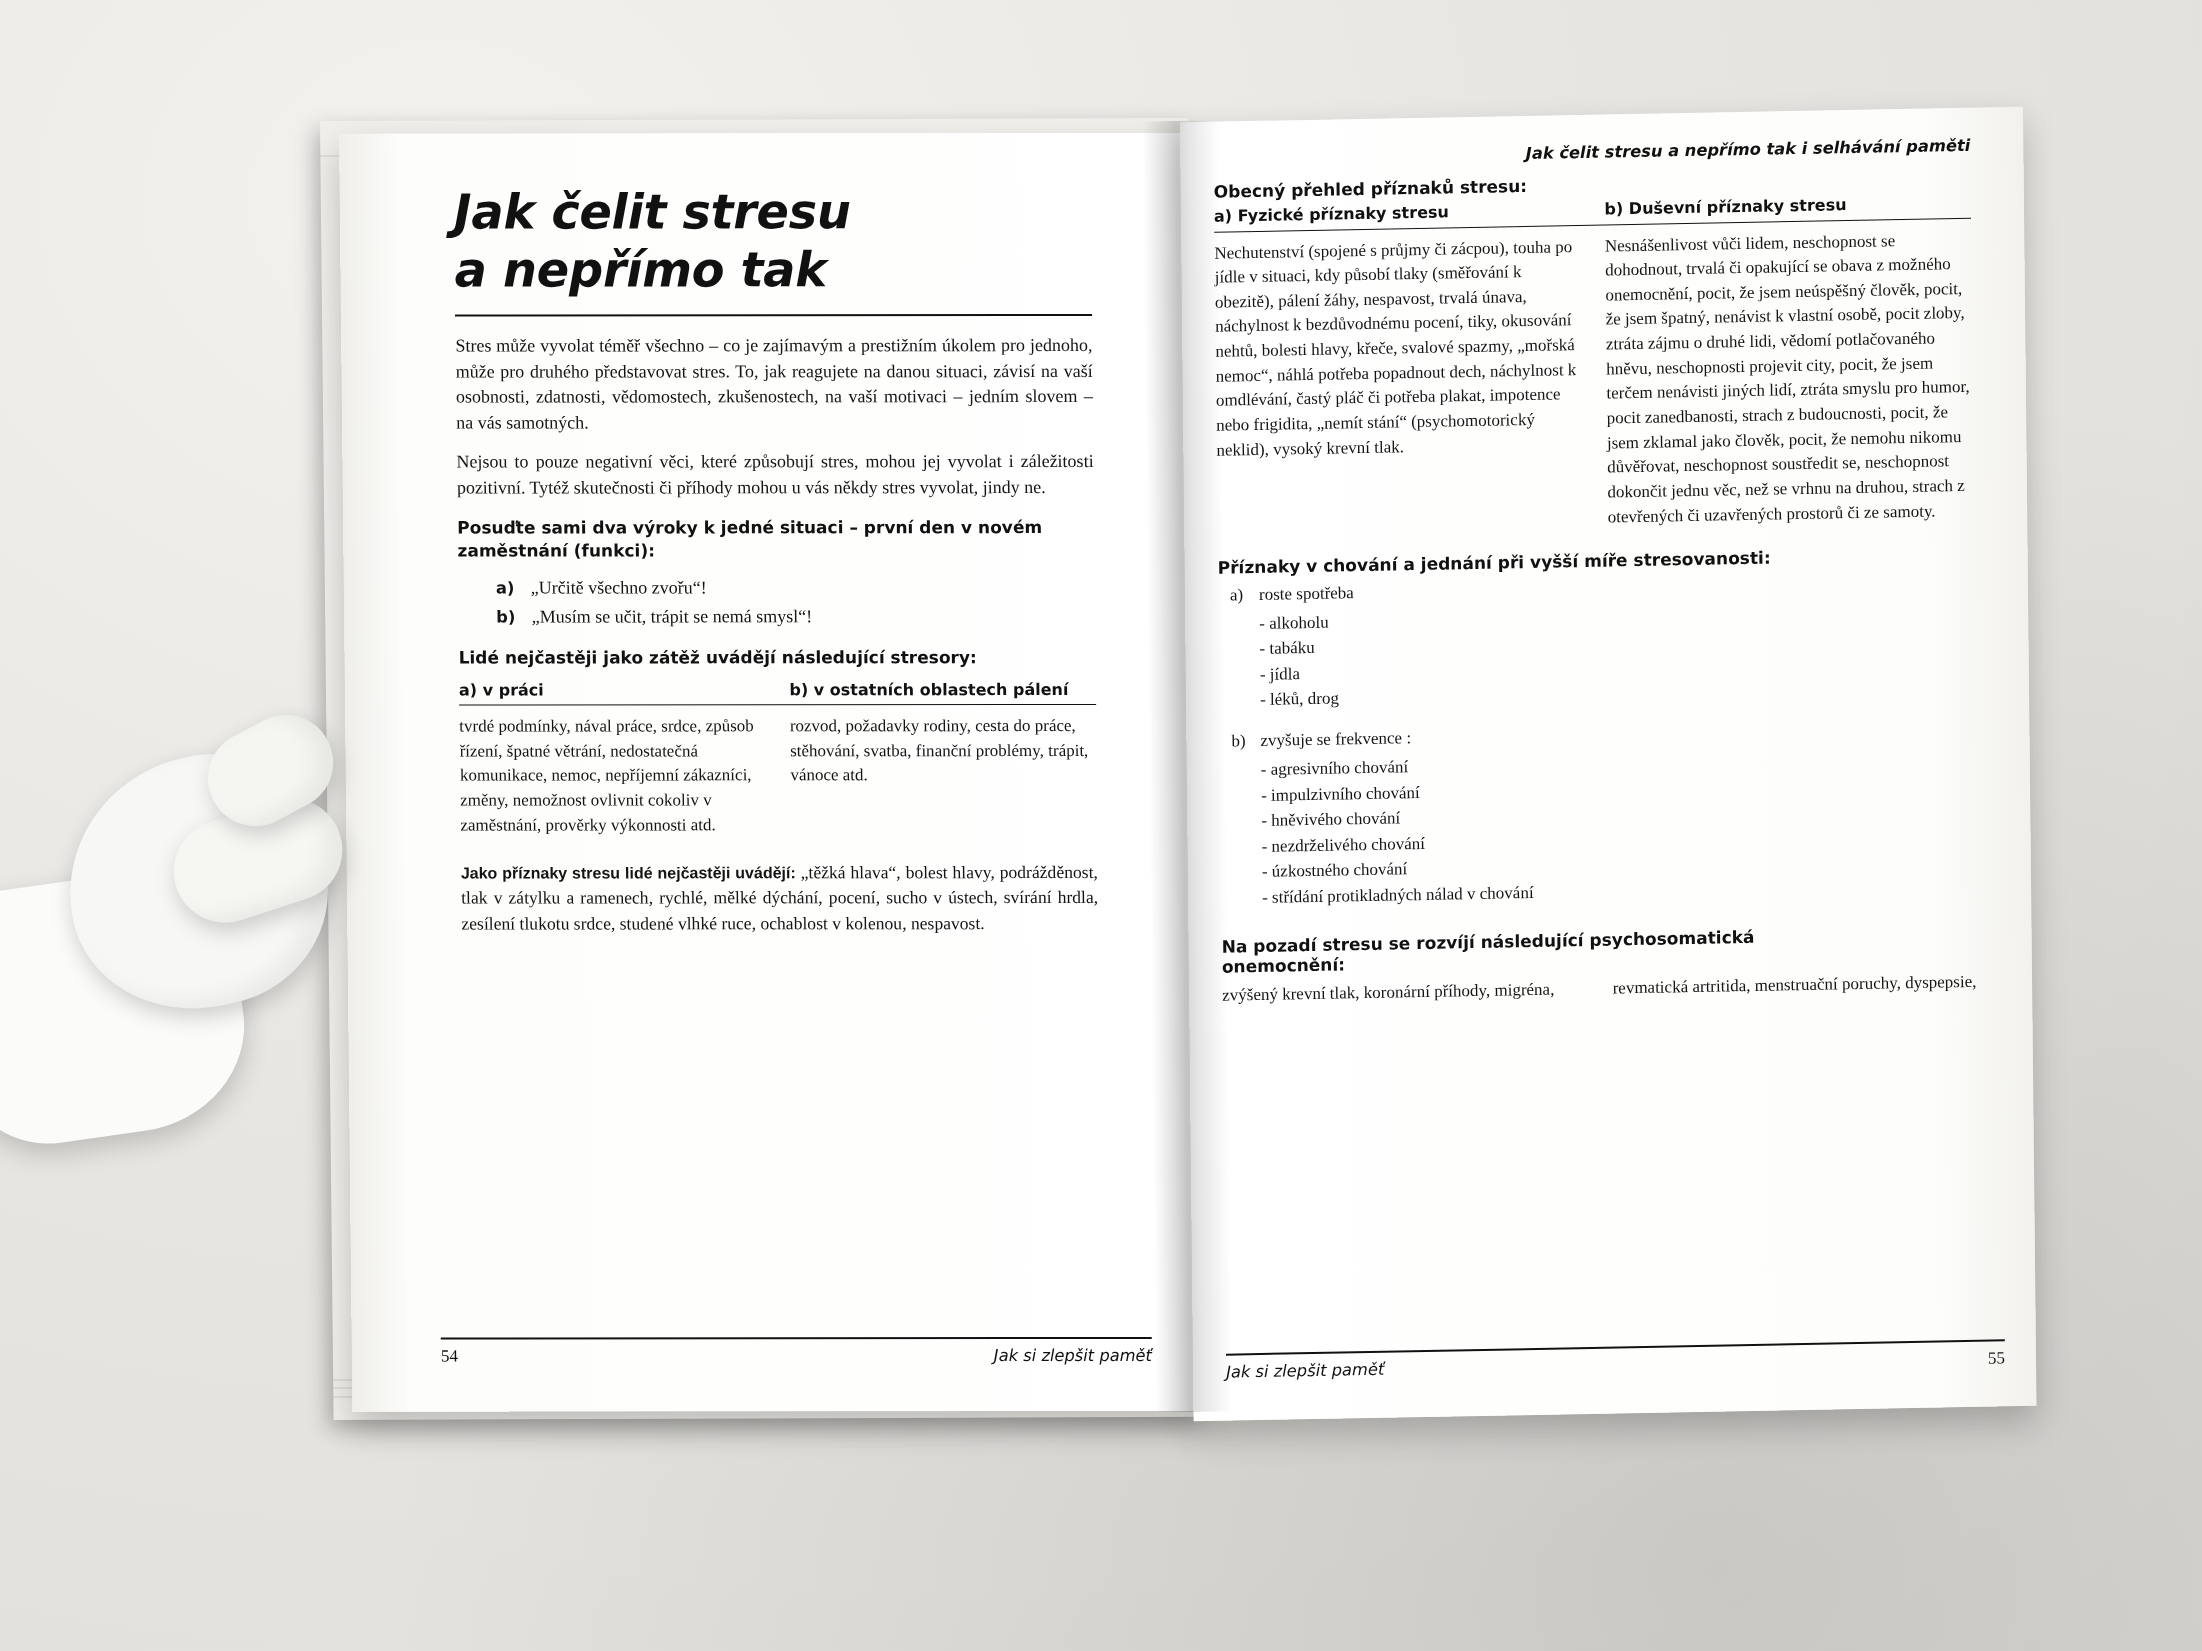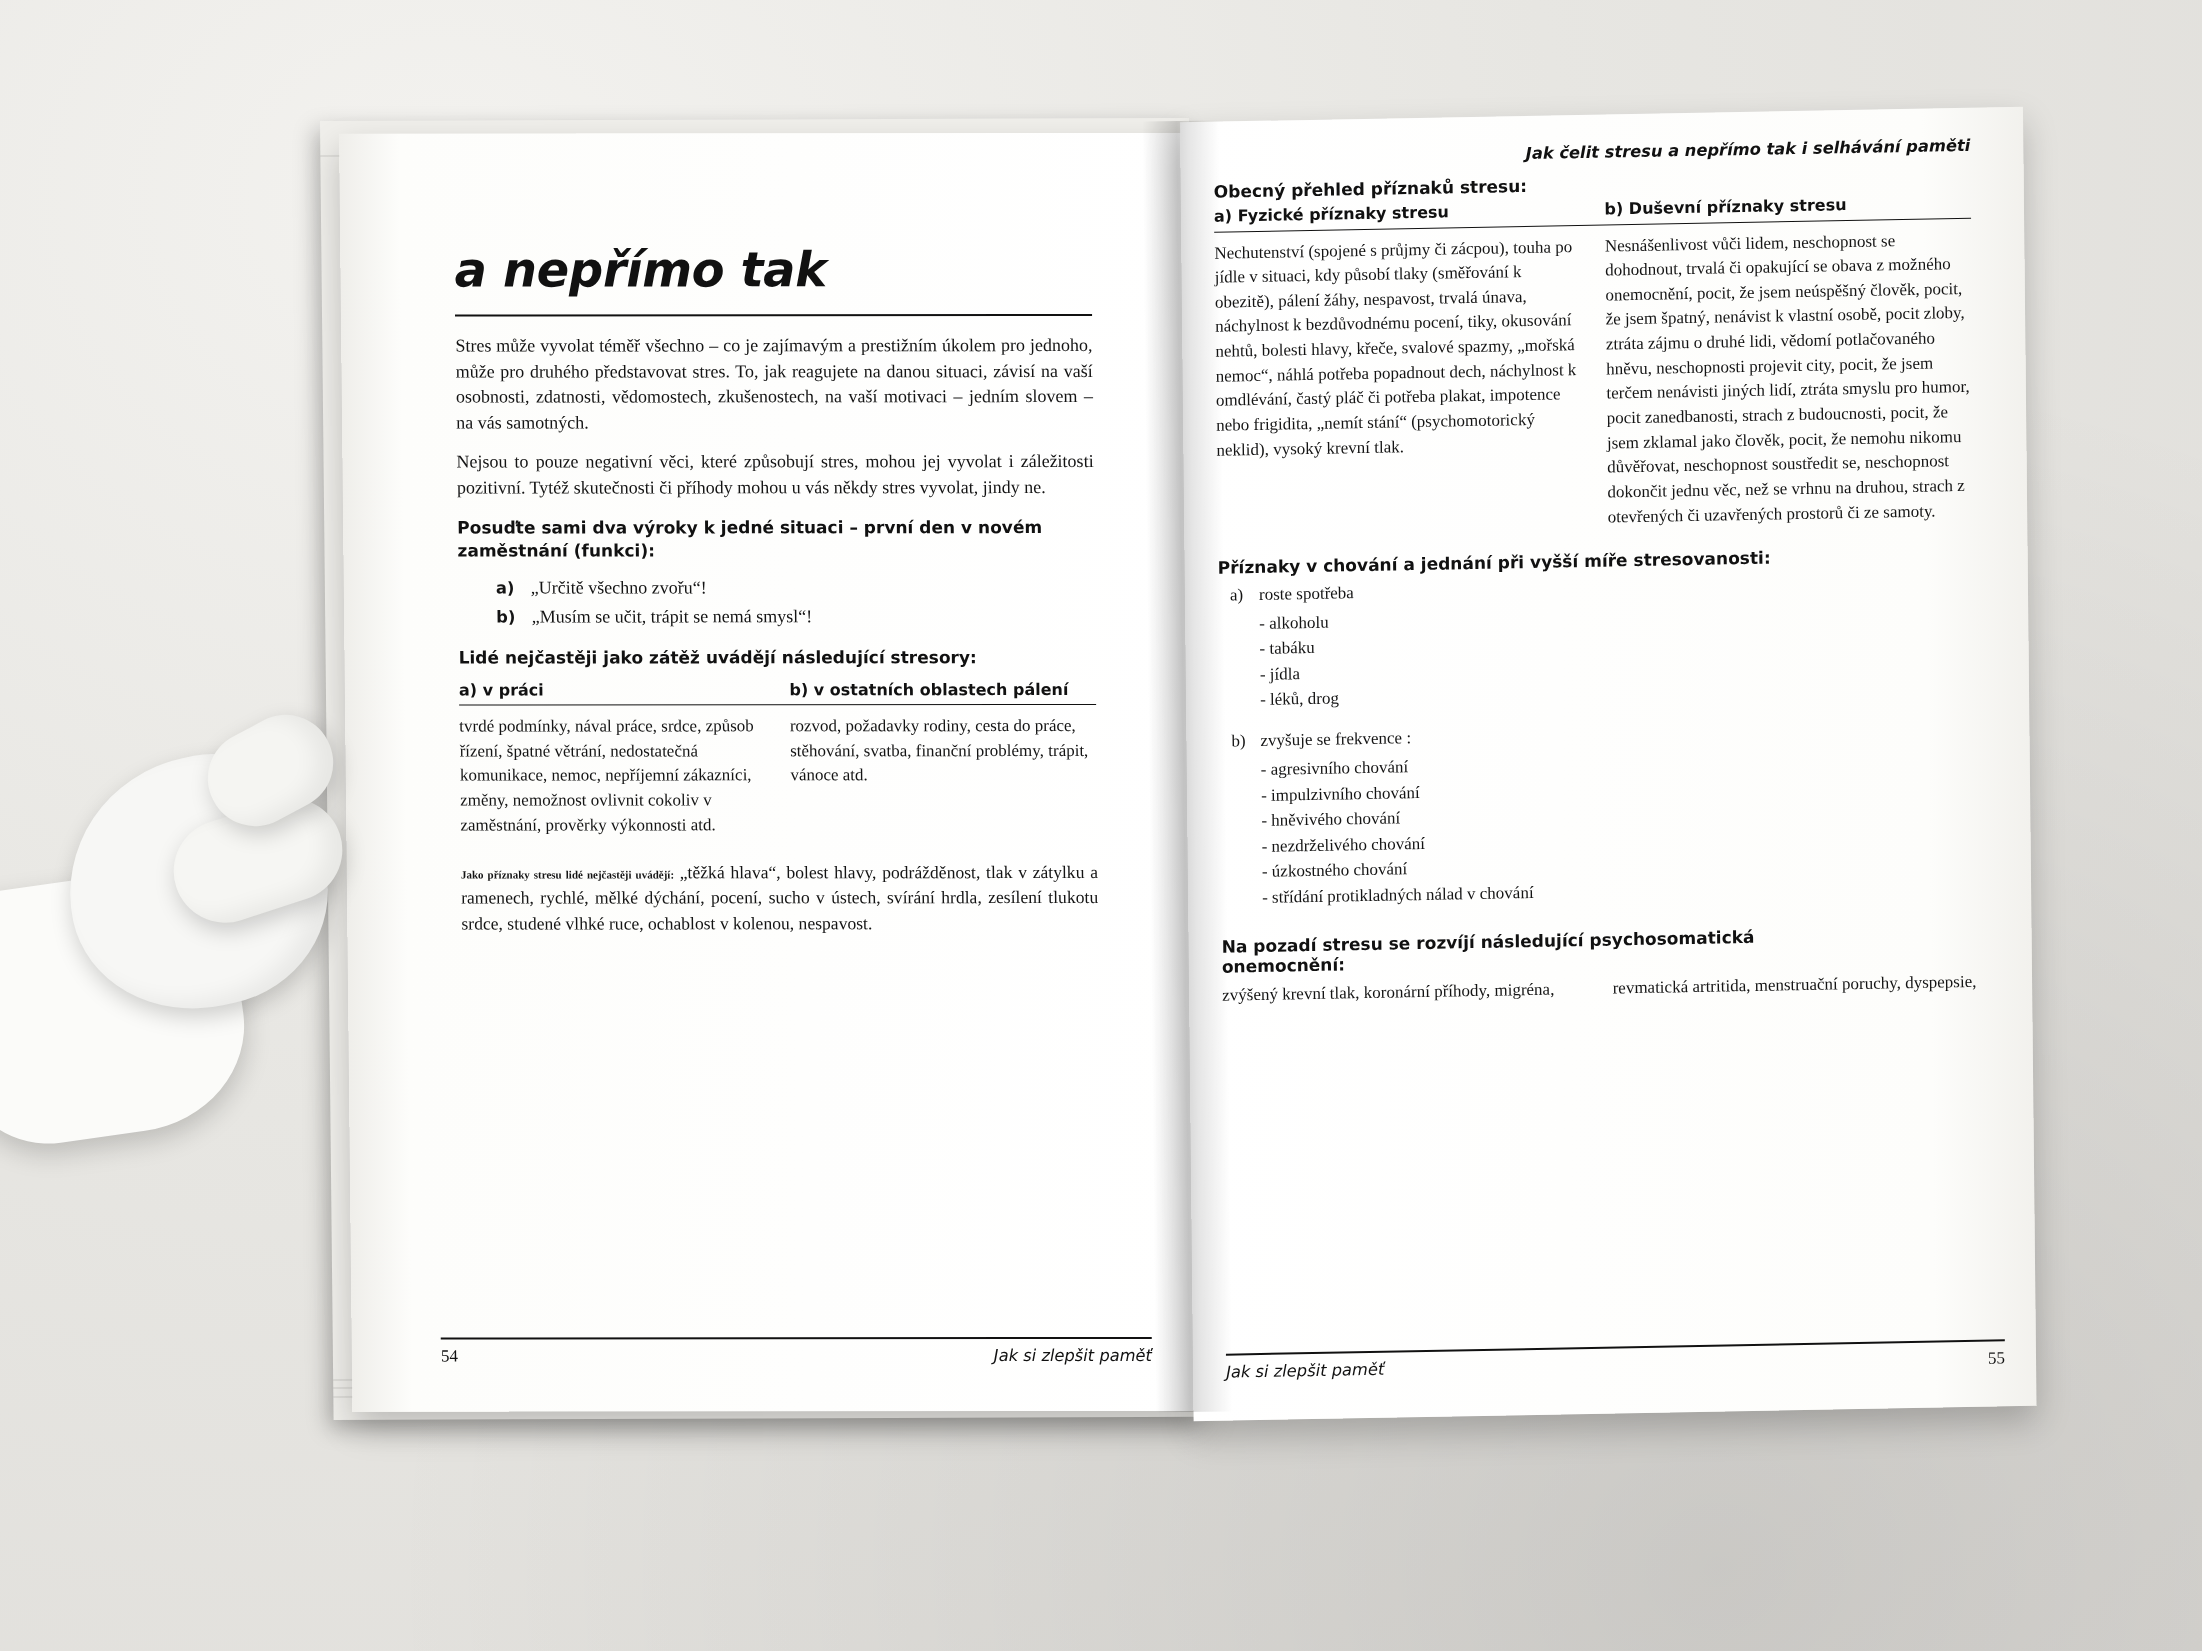--- a/index.html
+++ b/index.html
@@ -144,21 +144,21 @@
     <div class="edge" style="left:0;top:34px;width:869px;height:1.7px;"></div>
     <div class="edge" style="left:0;top:1258px;width:869px;height:1.7px;"></div>
     <div class="edge" style="left:0;top:1266px;width:869px;height:1.7px;"></div>
     <div class="edge" style="left:0;top:1275px;width:869px;height:1.7px;"></div>
   </div>
 
   <div class="page" id="left-page">
     <div class="content" id="left-content">
 
       <h1 class="title">
-        <br>
+        <span>Jak čelit stresu</span><br>
         <span>a nepřímo tak</span><br>
       </h1>
 
       <div class="rule"></div>
 
       <p class="body">Stres může vyvolat téměř všechno – co je zajímavým a prestižním úkolem pro jednoho, může pro druhého představovat stres. To, jak reagujete na danou situaci, závisí na vaší osobnosti, zdatnosti, vědomostech, zkušenostech, na vaší motivaci – jedním slovem – na vás samotných.</p>
       <p class="body">Nejsou to pouze negativní věci, které způsobují stres, mohou jej vyvolat i záležitosti pozitivní. Tytéž skutečnosti či příhody mohou u vás někdy stres vyvolat, jindy ne.</p>
 
       <div class="lead-bold">Posuďte sami dva výroky k jedné situaci – první den v novém zaměstnání (funkci):</div>
 
@@ -181,21 +181,21 @@
       </div>
       <div class="rule-thin"></div>
       <div class="tbl-body">
         <div class="td">tvrdé podmínky, nával práce, srdce, způsob řízení, špatné větrání, nedostatečná komunikace, nemoc, nepříjemní zákazníci, změny, nemožnost ovlivnit cokoliv v zaměstnání, prověrky výkonnosti atd.</div>
         <div class="td">rozvod, požadavky rodiny, cesta do práce, stěhování, svatba, finanční problémy, trápit, vánoce atd.</div>
       </div>
 
       <div style="height:22.4px"></div>
 
       <div class="smallcaps-note">
-        <span style="font-family:Liberation Serif, serif;font-weight:bold;font-size:11px;">Jako příznaky stresu lidé nejčastěji uvádějí:</span>
+        <span style="font-family:Liberation Sans, sans-serif;font-weight:bold;font-size:16px;">Jako příznaky stresu lidé nejčastěji uvádějí:</span>
         <span>„těžká hlava“, bolest hlavy, podrážděnost, tlak v zátylku a ramenech, rychlé, mělké dýchání, pocení, sucho v ústech, svírání hrdla, zesílení tlukotu srdce, studené vlhké ruce, ochablost v kolenou, nespavost.</span>
       </div>
     </div>
 
     <div class="foot" style="left:89px;right:52px;">
       <div class="footrule"></div>
       <div class="footrow">
         <span class="pagenum">54</span>
         <span class="foottitle">Jak si zlepšit paměť</span>
       </div>

